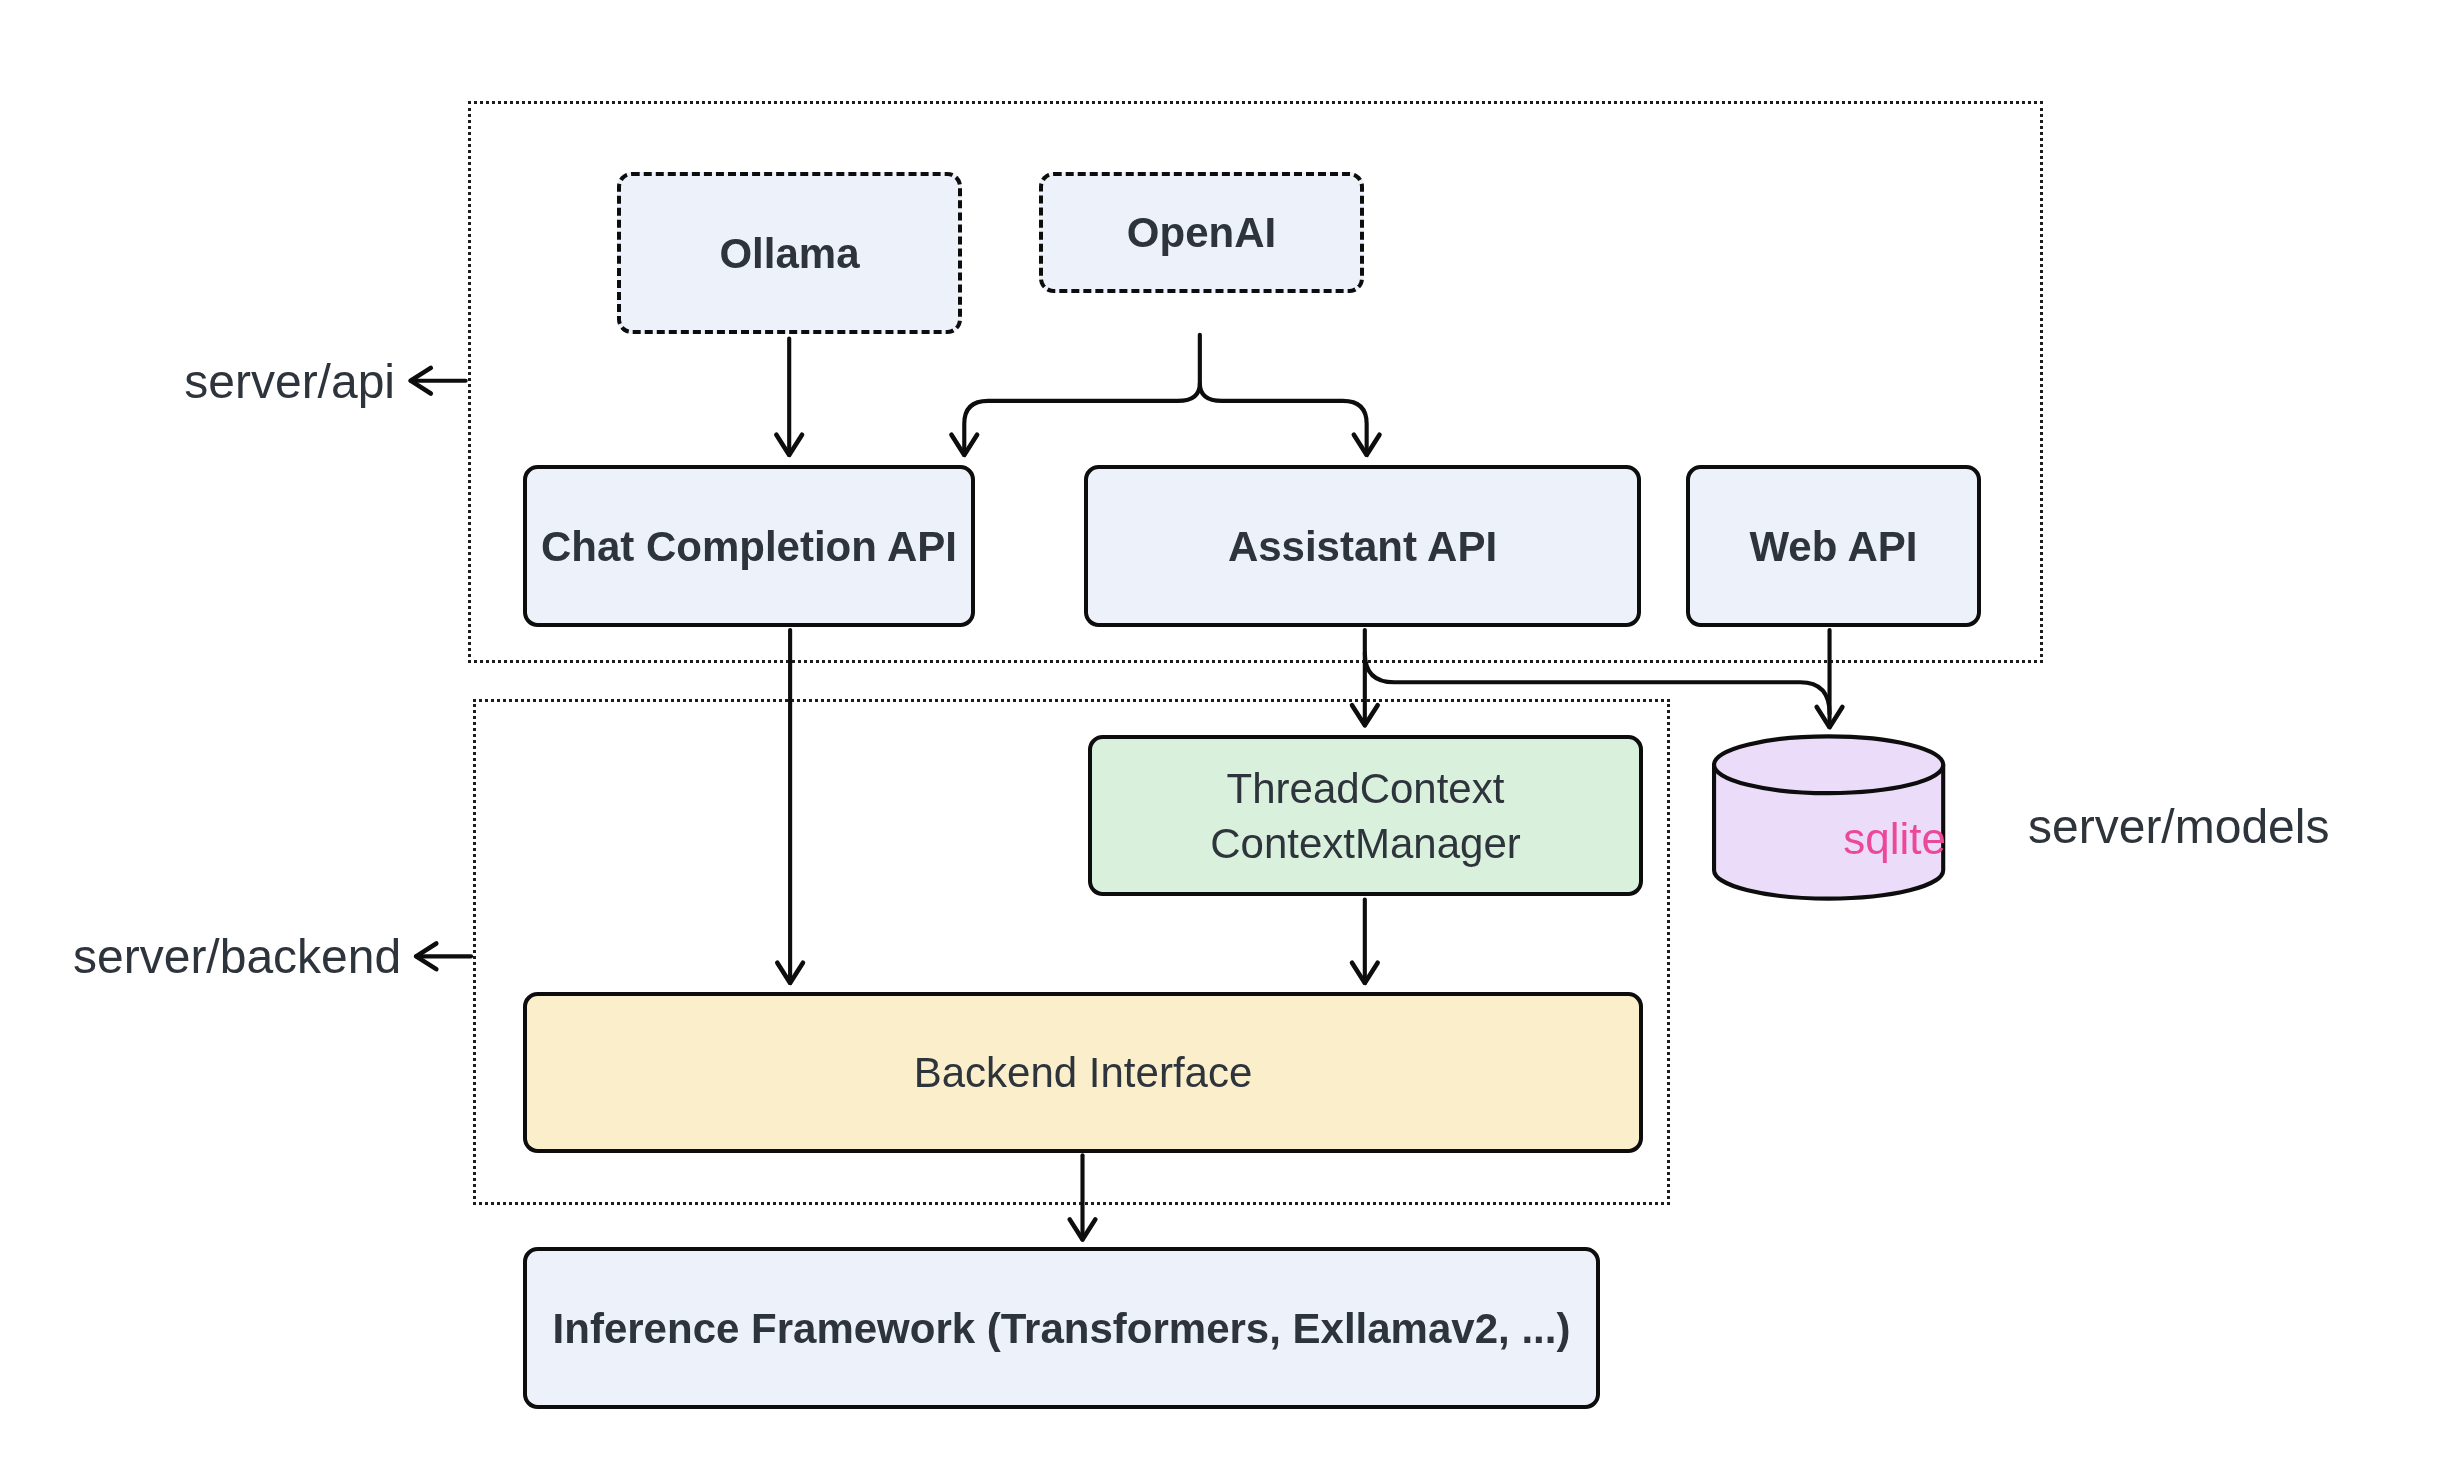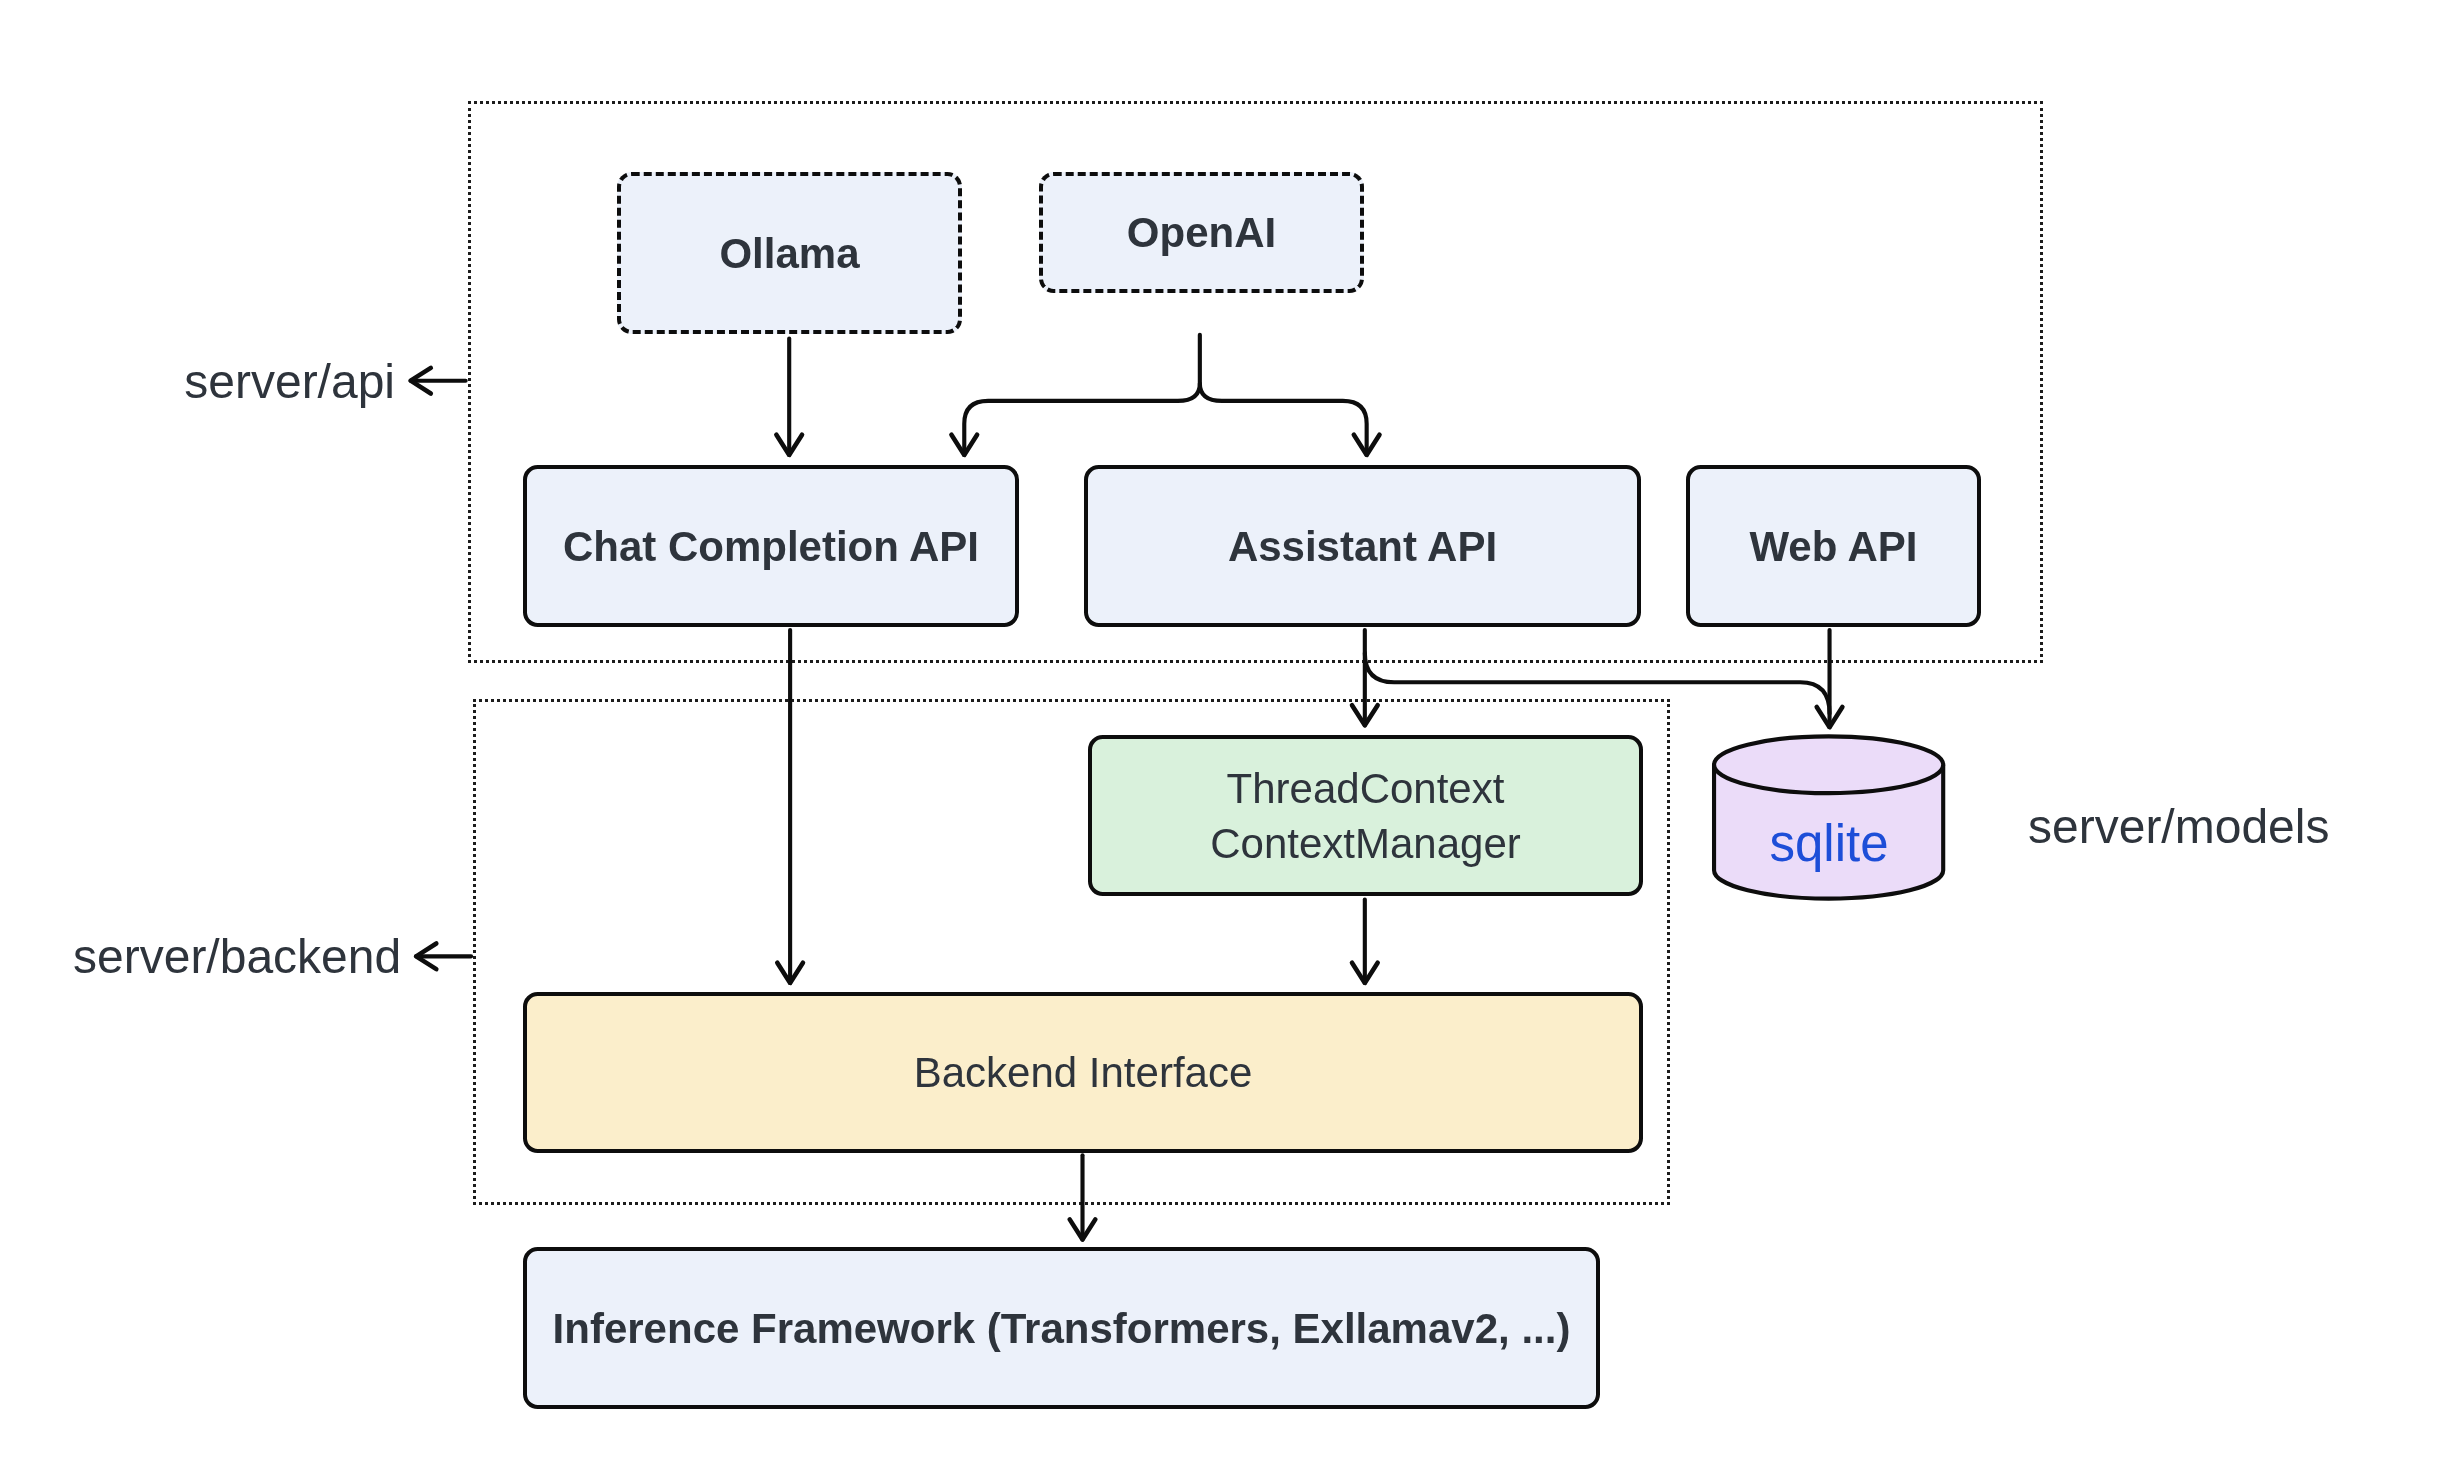--- a/index.html
+++ b/index.html
@@ -23,21 +23,21 @@
   .fill-blue   { background:#ecf1fa;font-weight:bold; }
   .fill-green  { background:#d9f1dc; }
   .fill-yellow { background:#fbeecb; }
   .side-label {
     position:absolute; font-size:48px; line-height:51px; color:#2e343c;
     white-space:nowrap;
   }
   .right-align { text-align:right; }
   svg.overlay { position:absolute; left:0; top:0; }
   .cyl-label {
-    position:absolute; font-size:51px; color:#1d4ed8; text-align:center;
+    position:absolute; font-size:44px; color:#ec4899; text-align:right;
   }
 </style>
 </head>
 <body>
 
 <div class="stage">
 
   <div class="group" style="left:468px; top:101px; width:1569px; height:556px;"></div>
   <div class="group" style="left:473px; top:699px; width:1191px; height:500px;"></div>
 
@@ -78,21 +78,21 @@
   </svg>
 
   <div class="node dashed fill-blue" style="left:617px; top:172px; width:345px; height:162px;">
     <span>Ollama</span>
   </div>
 
   <div class="node dashed fill-blue" style="left:1039px; top:172px; width:325px; height:121px;">
     <span>OpenAI</span>
   </div>
 
-  <div class="node fill-blue" style="left:523px; top:465px; width:496px; height:162px;">
+  <div class="node fill-blue" style="left:523px; top:465px; width:452px; height:162px;">
     <span>Chat Completion API</span>
   </div>
 
   <div class="node fill-blue" style="left:1084px; top:465px; width:557px; height:162px;">
     <span>Assistant API</span>
   </div>
 
   <div class="node fill-blue" style="left:1686px; top:465px; width:295px; height:162px;">
     <span>Web API</span>
   </div>

